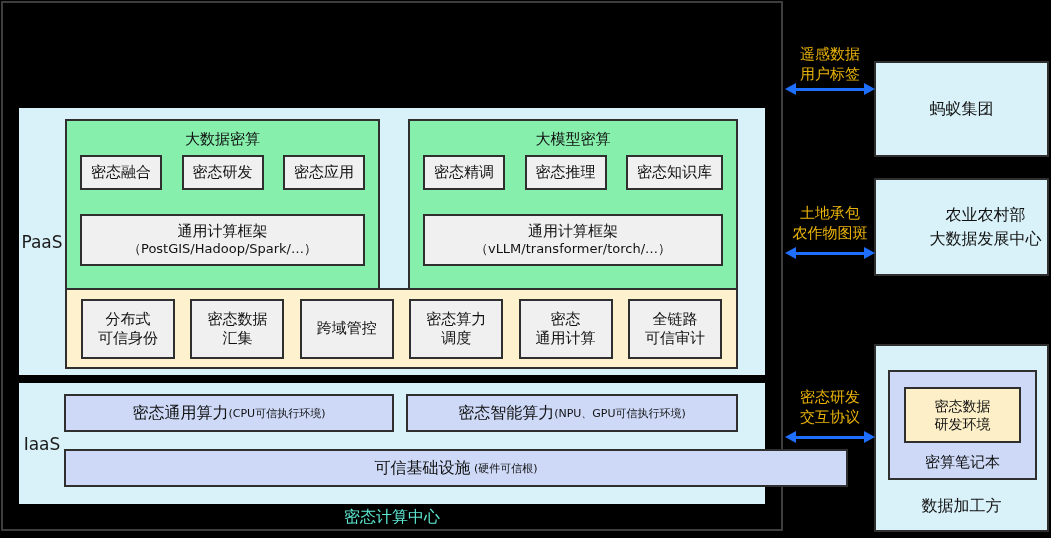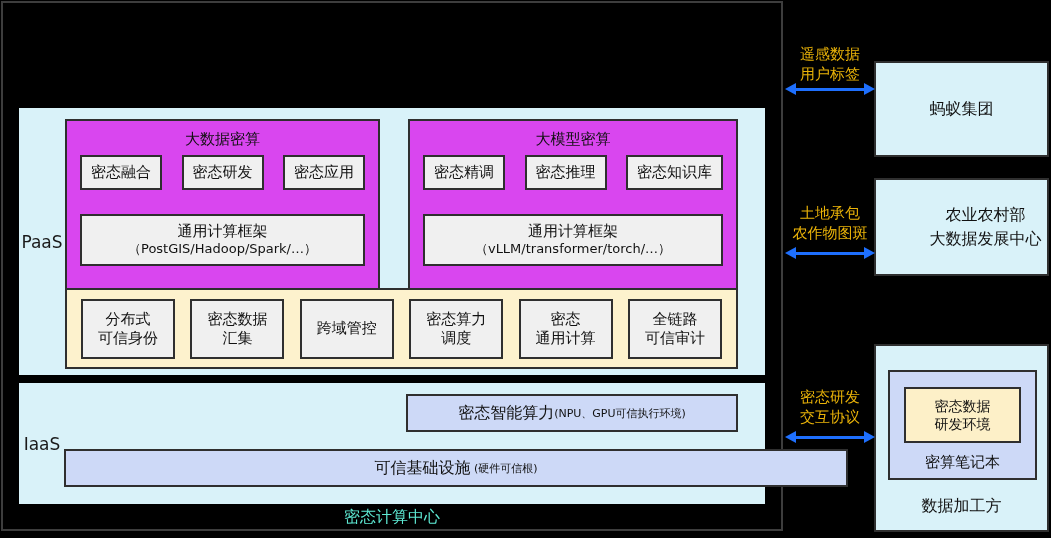--- a/index.html
+++ b/index.html
@@ -35,21 +35,21 @@
   }
   .app-box {
     background:#fbd9c3; border:2px solid #2f2f2f;
     width:126px; height:40px;
     display:flex; align-items:center; justify-content:center;
     font-size:15px; white-space:nowrap;
   }
   .saas-more { font-size:20px; font-weight:bold; letter-spacing:2px; margin-left:8px; padding-top:14px; }
   
   .group {
-    position:absolute; background:#d946ef; border:2px solid #2f2f2f;
+    position:absolute; background:#86efac; border:2px solid #2f2f2f;
     top:11px; height:176px; padding:5px 13px;
   }
   #group-bigdata { left:46px;  width:315px; }
   #group-llm     { left:389px; width:330px; }
   .group-title { text-align:center; font-size:15px; height:26px; line-height:26px; }
   .module-row { display:flex; justify-content:space-between; margin-top:3px; }
   .module {
     background:#f0f0f0; border:2px solid #2f2f2f; height:35px;
     display:flex; align-items:center; justify-content:center;
     font-size:15px; padding:0 9px; white-space:nowrap;
@@ -192,20 +192,24 @@
       </div>
       <div class="service">
         <span>全链路</span>
         <span>可信审计</span>
       </div>
     </div>
   </div>
 
   <div class="strip" id="iaas-strip">
     <div class="layer-label">IaaS</div>
+    <div class="iaas-box" id="iaas-general">
+      <span class="iaas-big">密态通用算力</span>
+      <span class="iaas-small">(CPU可信执行环境)</span>
+    </div>
     <div class="iaas-box" id="iaas-ai">
       <span class="iaas-big">密态智能算力</span>
       <span class="iaas-small">(NPU、GPU可信执行环境)</span>
     </div>
     <div class="iaas-box" id="iaas-trust">
       <span class="iaas-big">可信基础设施</span>
       <span class="iaas-small">&nbsp;</span>
       <span class="iaas-small">(硬件可信根)</span>
     </div>
   </div>

